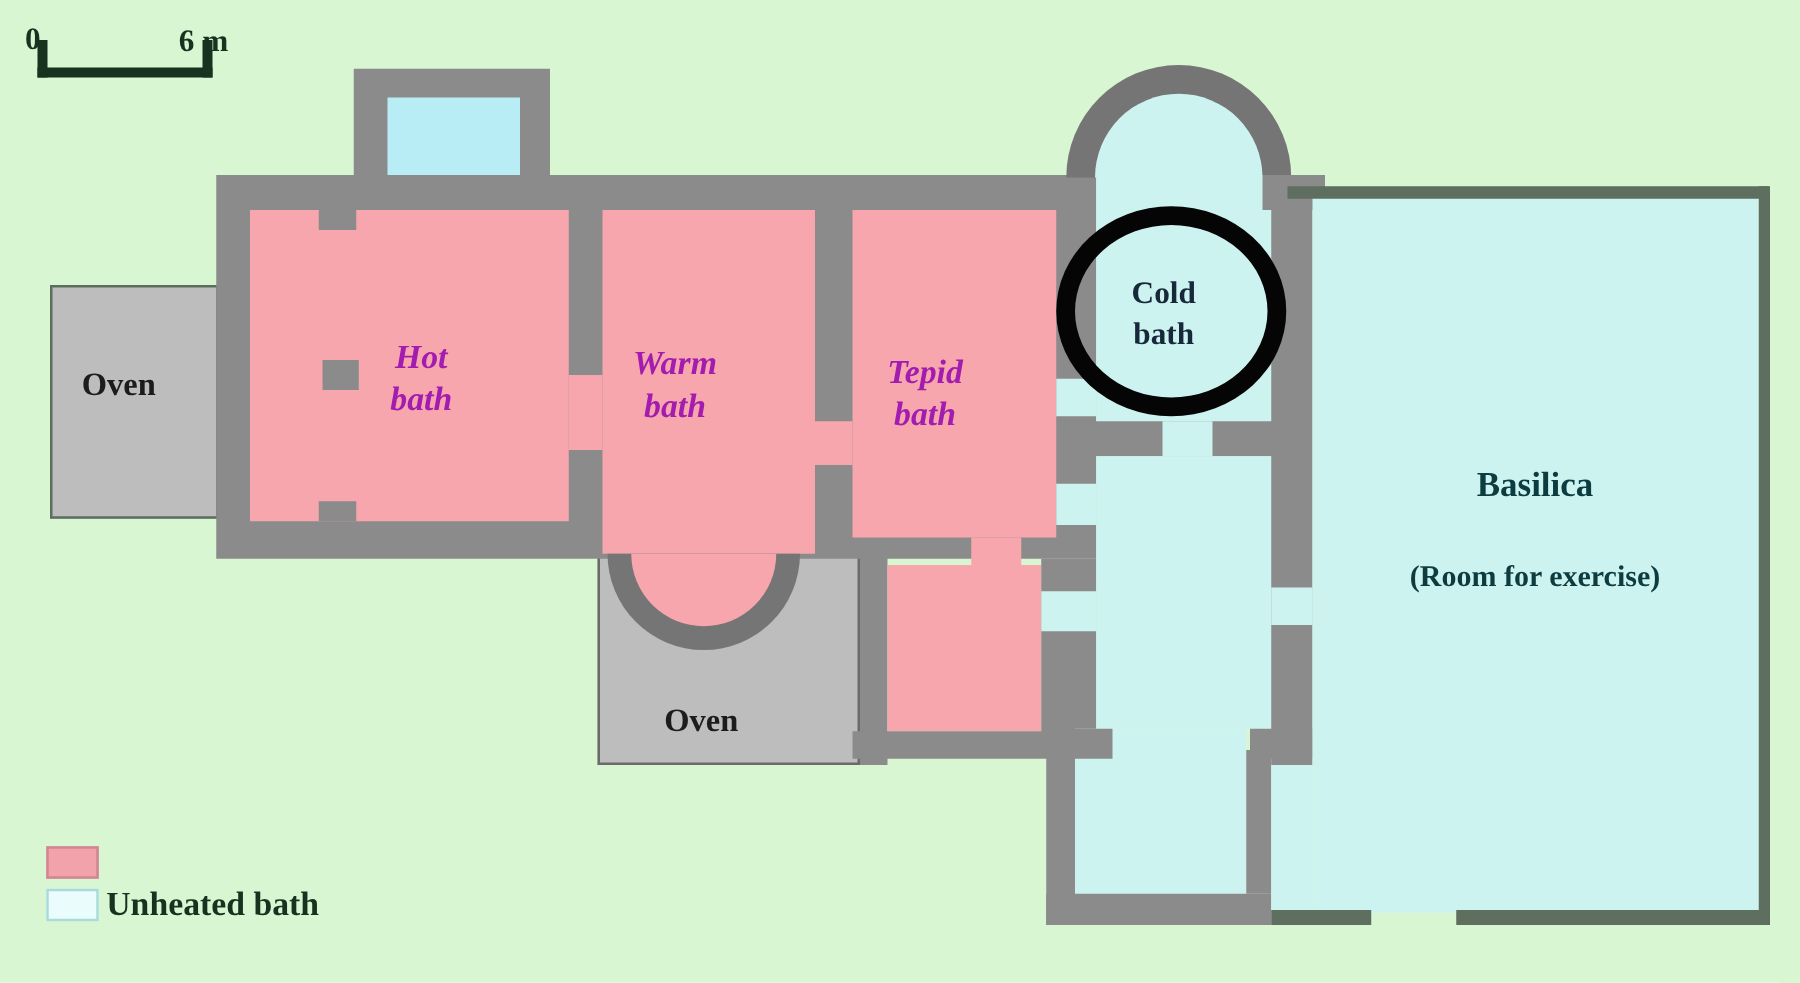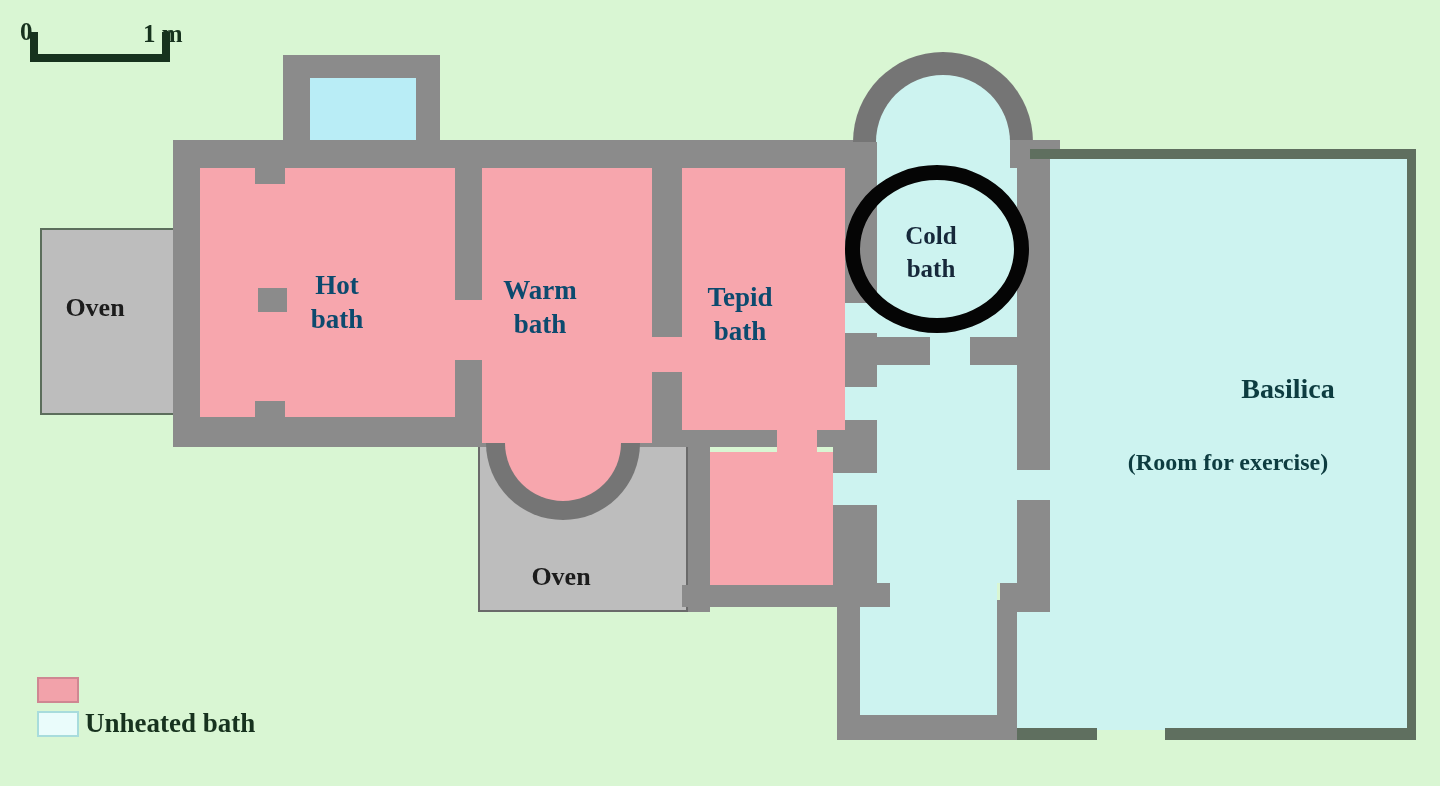--- a/index.html
+++ b/index.html
@@ -12,21 +12,21 @@
   .wall{position:absolute;background:#8b8b8b;}
   .wall-thin{position:absolute;background:#5f6f5f;}
   .room-pink{position:absolute;background:#f7a6ad;}
   .room-blue{position:absolute;background:#cdf3f0;}
   .oven-block{position:absolute;background:#bdbdbd;box-sizing:border-box;}
   .room-label{
     position:absolute;transform:translate(-50%,-50%);
     text-align:center;font-weight:bold;font-size:27px;line-height:1.25;
     white-space:nowrap;
   }
-  .heated-text{color:#0c4a6e;}
+  .heated-text{color:#a21caf;font-style:italic;}
   .cold-text{color:#16283a;}
   .oven-text{color:#1c1c1c;}
   .basilica-text{color:#0d3c40;}
   .green-text{color:#17321e;}
 
   
   #oven-left{left:40px;top:228px;width:135px;height:187px;border:2px solid #5c6e5c;}
   #oven-bottom{left:478px;top:443px;width:210px;height:169px;border:2px solid #6a6a6a;}
 
   
@@ -91,21 +91,21 @@
   }
 
   
   #oven-left-label{left:95px;top:308px;font-size:26px;}
   #oven-bottom-label{left:561px;top:577px;font-size:26px;}
   #hot-bath-label{left:337px;top:303px;}
   #warm-bath-label{left:540px;top:308px;}
   #tepid-bath-label{left:740px;top:315px;}
   #cold-bath-label{left:931px;top:252px;font-size:25px;line-height:1.3;}
   #dressing-label{left:943px;top:525px;}
-  #basilica-name{left:1288px;top:388px;font-size:28px;}
+  #basilica-name{left:1228px;top:388px;font-size:28px;}
   #basilica-sub{left:1228px;top:462px;font-size:24px;}
 
   
   #scale-zero{left:20px;top:18px;font-size:25px;font-weight:bold;}
   #scale-five{left:143px;top:20px;font-size:25px;font-weight:bold;}
   #scale-line{left:30px;top:54px;width:140px;height:8px;background:#17321e;}
   #scale-tick-l{left:30px;top:32px;width:8px;height:30px;background:#17321e;}
   #scale-tick-r{left:162px;top:32px;width:8px;height:30px;background:#17321e;}
 
   
@@ -187,21 +187,21 @@
   </div>
   <div class="room-label cold-text" id="cold-bath-label">
     <div>Cold</div>
     <div>bath</div>
   </div>
   <div class="room-label oven-text" id="oven-bottom-label">Oven</div>
   <div class="room-label basilica-text" id="basilica-name">Basilica</div>
   <div class="room-label basilica-text" id="basilica-sub">(Room for exercise)</div>
 
   <div class="abs green-text" id="scale-zero">0</div>
-  <div class="abs green-text" id="scale-five">1 m</div>
+  <div class="abs green-text" id="scale-five">6 m</div>
   <div class="abs" id="scale-line"></div>
   <div class="abs" id="scale-tick-l"></div>
   <div class="abs" id="scale-tick-r"></div>
 
   <div class="abs" id="legend-swatch-heated"></div>
   <div class="abs" id="legend-swatch-unheated"></div>
   <div class="abs green-text" id="legend-unheated-label">Unheated bath</div>
 
 </div>
 

